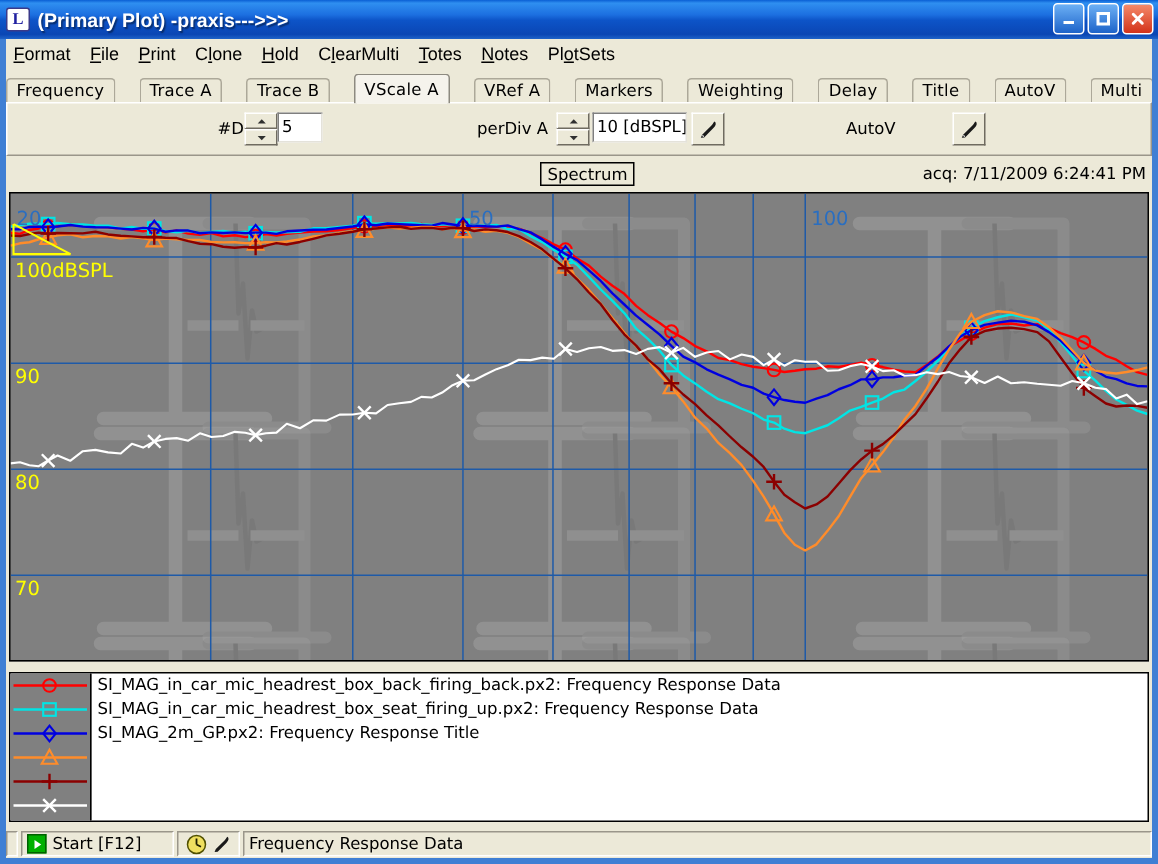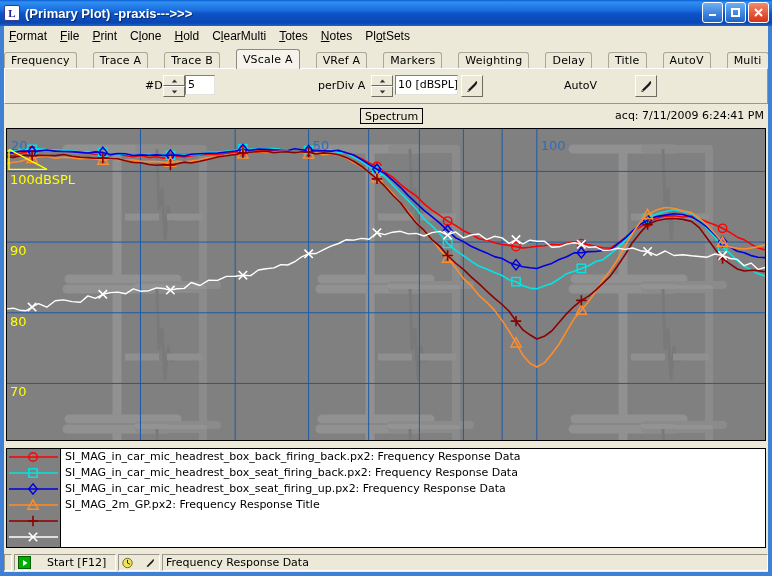--- a/index.html
+++ b/index.html
@@ -157,21 +157,20 @@
   
   .statusbar{
     position:absolute;left:4px;top:553px;width:764px;height:19px;
     background:#ece9d8;display:flex;align-items:center;
   }
   .statuscell{
     height:17px;border:1px solid #9a968a;border-right-color:#ffffff;border-bottom-color:#ffffff;
     box-sizing:border-box;display:flex;align-items:center;
     margin-right:2px;padding:0 3px;font-size:11px;
     font-family:"DejaVu Sans",sans-serif;
-    gap:12px;
   }
   .statuscell.grow{flex:1;margin-right:0;}
   .greenbtn{
     width:13px;height:13px;background:#00b000;border:1px solid #006000;
     display:flex;align-items:center;justify-content:center;box-sizing:border-box;
     margin-right:4px;
   }
   .outerborder{
     position:absolute;left:0;top:26px;width:772px;height:550px;
     border-left:4px solid #3f7fd4;border-right:4px solid #3f7fd4;border-bottom:4px solid #3f7fd4;
@@ -607,23 +606,20 @@
           <g>
             <path d="M21.8,83.8 L30.2,92.2 M30.2,83.8 L21.8,92.2" stroke="#ffffff" stroke-width="1.6"></path>
           </g>
         </svg>
     </div>
     <div class="legendlabels">
       <div class="legrow">
           <div class="legtext">SI_MAG_in_car_mic_headrest_box_back_firing_back.px2:  Frequency Response Data</div>
         </div>
       <div class="legrow">
-          <div class="legtext">SI_MAG_in_car_mic_headrest_box_seat_firing_back.px2:  Frequency Response Data</div>
-        </div>
-      <div class="legrow">
           <div class="legtext">SI_MAG_in_car_mic_headrest_box_seat_firing_up.px2:  Frequency Response Data</div>
         </div>
       <div class="legrow">
           <div class="legtext">SI_MAG_2m_GP.px2:  Frequency Response Title</div>
         </div>
     </div>
   </div>
 
   <div class="statusbar">
     <div class="statuscell" style="width:6px;"></div>

